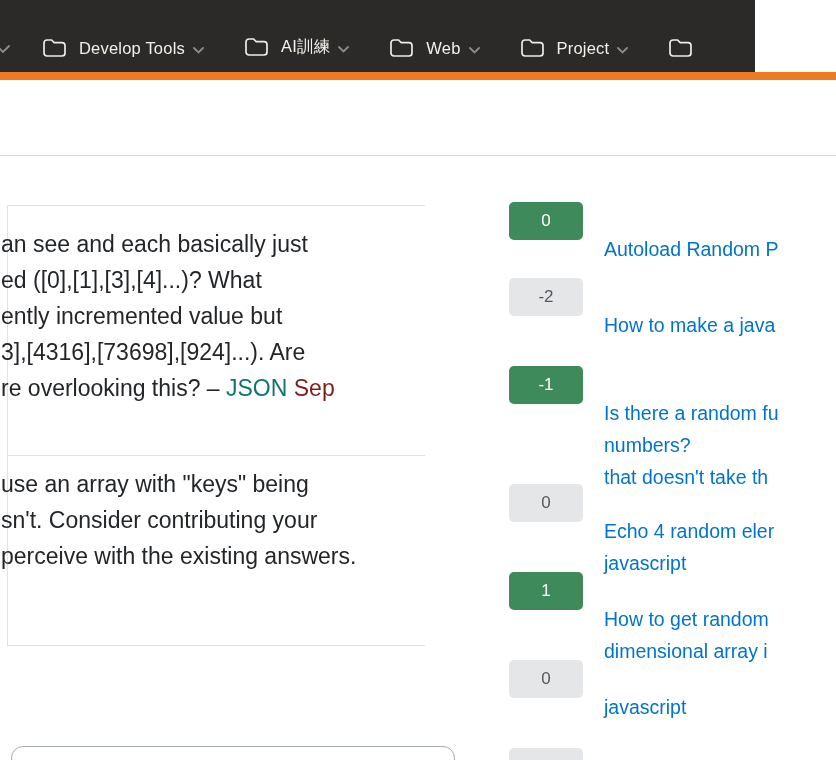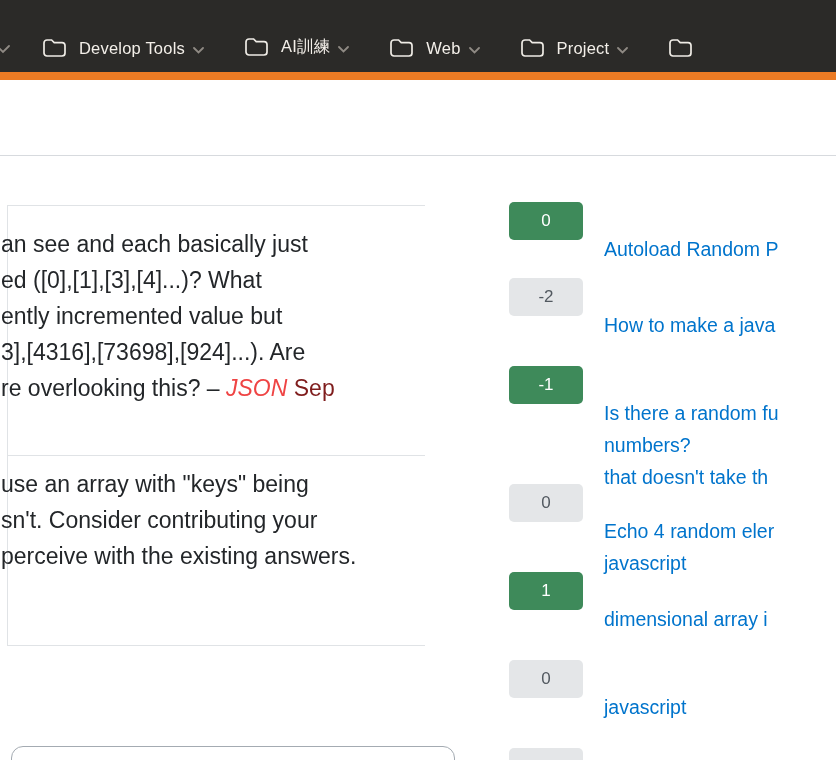--- a/index.html
+++ b/index.html
@@ -1,42 +1,42 @@
 <!DOCTYPE html>
 <html><head>
 <meta charset="utf-8">
 <style>
   * { margin:0; padding:0; box-sizing:border-box; }
   html,body { width:836px; height:760px; overflow:hidden; background:#fff;
               font-family:"Liberation Sans", sans-serif; }
   body { position:relative; }
 
   
-  .topbar { position:absolute; top:0; left:0; width:836px; height:72px;
+  .topbar { position:absolute; top:0; left:0; width:755px; height:72px;
             background:#2b2a28; display:flex; align-items:flex-end;
             padding-bottom:14px; overflow:hidden; }
   .lead-chevron { position:absolute; left:-4px; top:40px; }
   .bm-item { display:flex; align-items:center; margin-right:40px; cursor:default; }
   .bm-item:first-of-type { margin-left:42px; }
   .bm-folder { display:flex; margin-right:12px; }
   .bm-label { color:#f3efe9; font-size:16.5px; letter-spacing:.2px; white-space:nowrap; }
   .bm-chevron { display:flex; margin-left:8px; margin-top:4px; }
 
   
   .orange-bar { position:absolute; top:72px; left:0; width:836px; height:8px; background:#ec7b24; }
   .site-header { position:absolute; top:80px; left:0; width:836px; height:76px;
                  background:#fff; border-bottom:1px solid #d7dade; }
 
   
   .comments-frame { position:absolute; left:7px; top:205px; width:418px; height:441px; }
   .comments-frame .hline { position:absolute; left:0; right:0; height:1px; background:#e0e3e6; }
   .comments-frame .vline { position:absolute; left:0; top:0; width:1px; height:441px; background:#e0e3e6; }
   .comment-text { position:absolute; left:1px; color:#232629; font-size:23px;
                   line-height:36px; white-space:nowrap; }
-  .c-link { color:#ef4444; text-decoration:none; cursor:pointer;font-style:italic; }
+  .c-link { color:#0f766e; text-decoration:none; cursor:pointer; }
   .c-date { color:#7f1d1d; }
   .add-comment-box { position:absolute; left:11px; top:746px; width:444px; height:40px;
                      border:1.5px solid #a4abb2; border-radius:12px; background:#fff; }
 
   
   .rel-row { position:absolute; left:509px; display:flex; align-items:flex-start; }
   .rel-badge { width:74px; height:38px; margin-top:6px; border-radius:5px; flex:none;
                display:flex; align-items:center; justify-content:center; font-size:17px; }
   .badge-accepted { background:#3e8a5a; color:#ffffff; }
   .badge-normal   { background:#e4e6e8; color:#525960; }
@@ -172,20 +172,21 @@
   <div class="rel-badge badge-normal">0</div>
   <div class="rel-text">
     <div class="rel-line">Echo 4 random eler</div>
     <div class="rel-line">javascript</div>
   </div>
 </div>
 
 <div class="rel-row" style="top:566px">
   <div class="rel-badge badge-accepted">1</div>
   <div class="rel-text">
+    <div class="rel-line">How to get random</div>
     <div class="rel-line">dimensional array i</div>
   </div>
 </div>
 
 <div class="rel-row" style="top:654px">
   <div class="rel-badge badge-normal">0</div>
   <div class="rel-text">
     <div class="rel-line">javascript</div>
   </div>
 </div>

